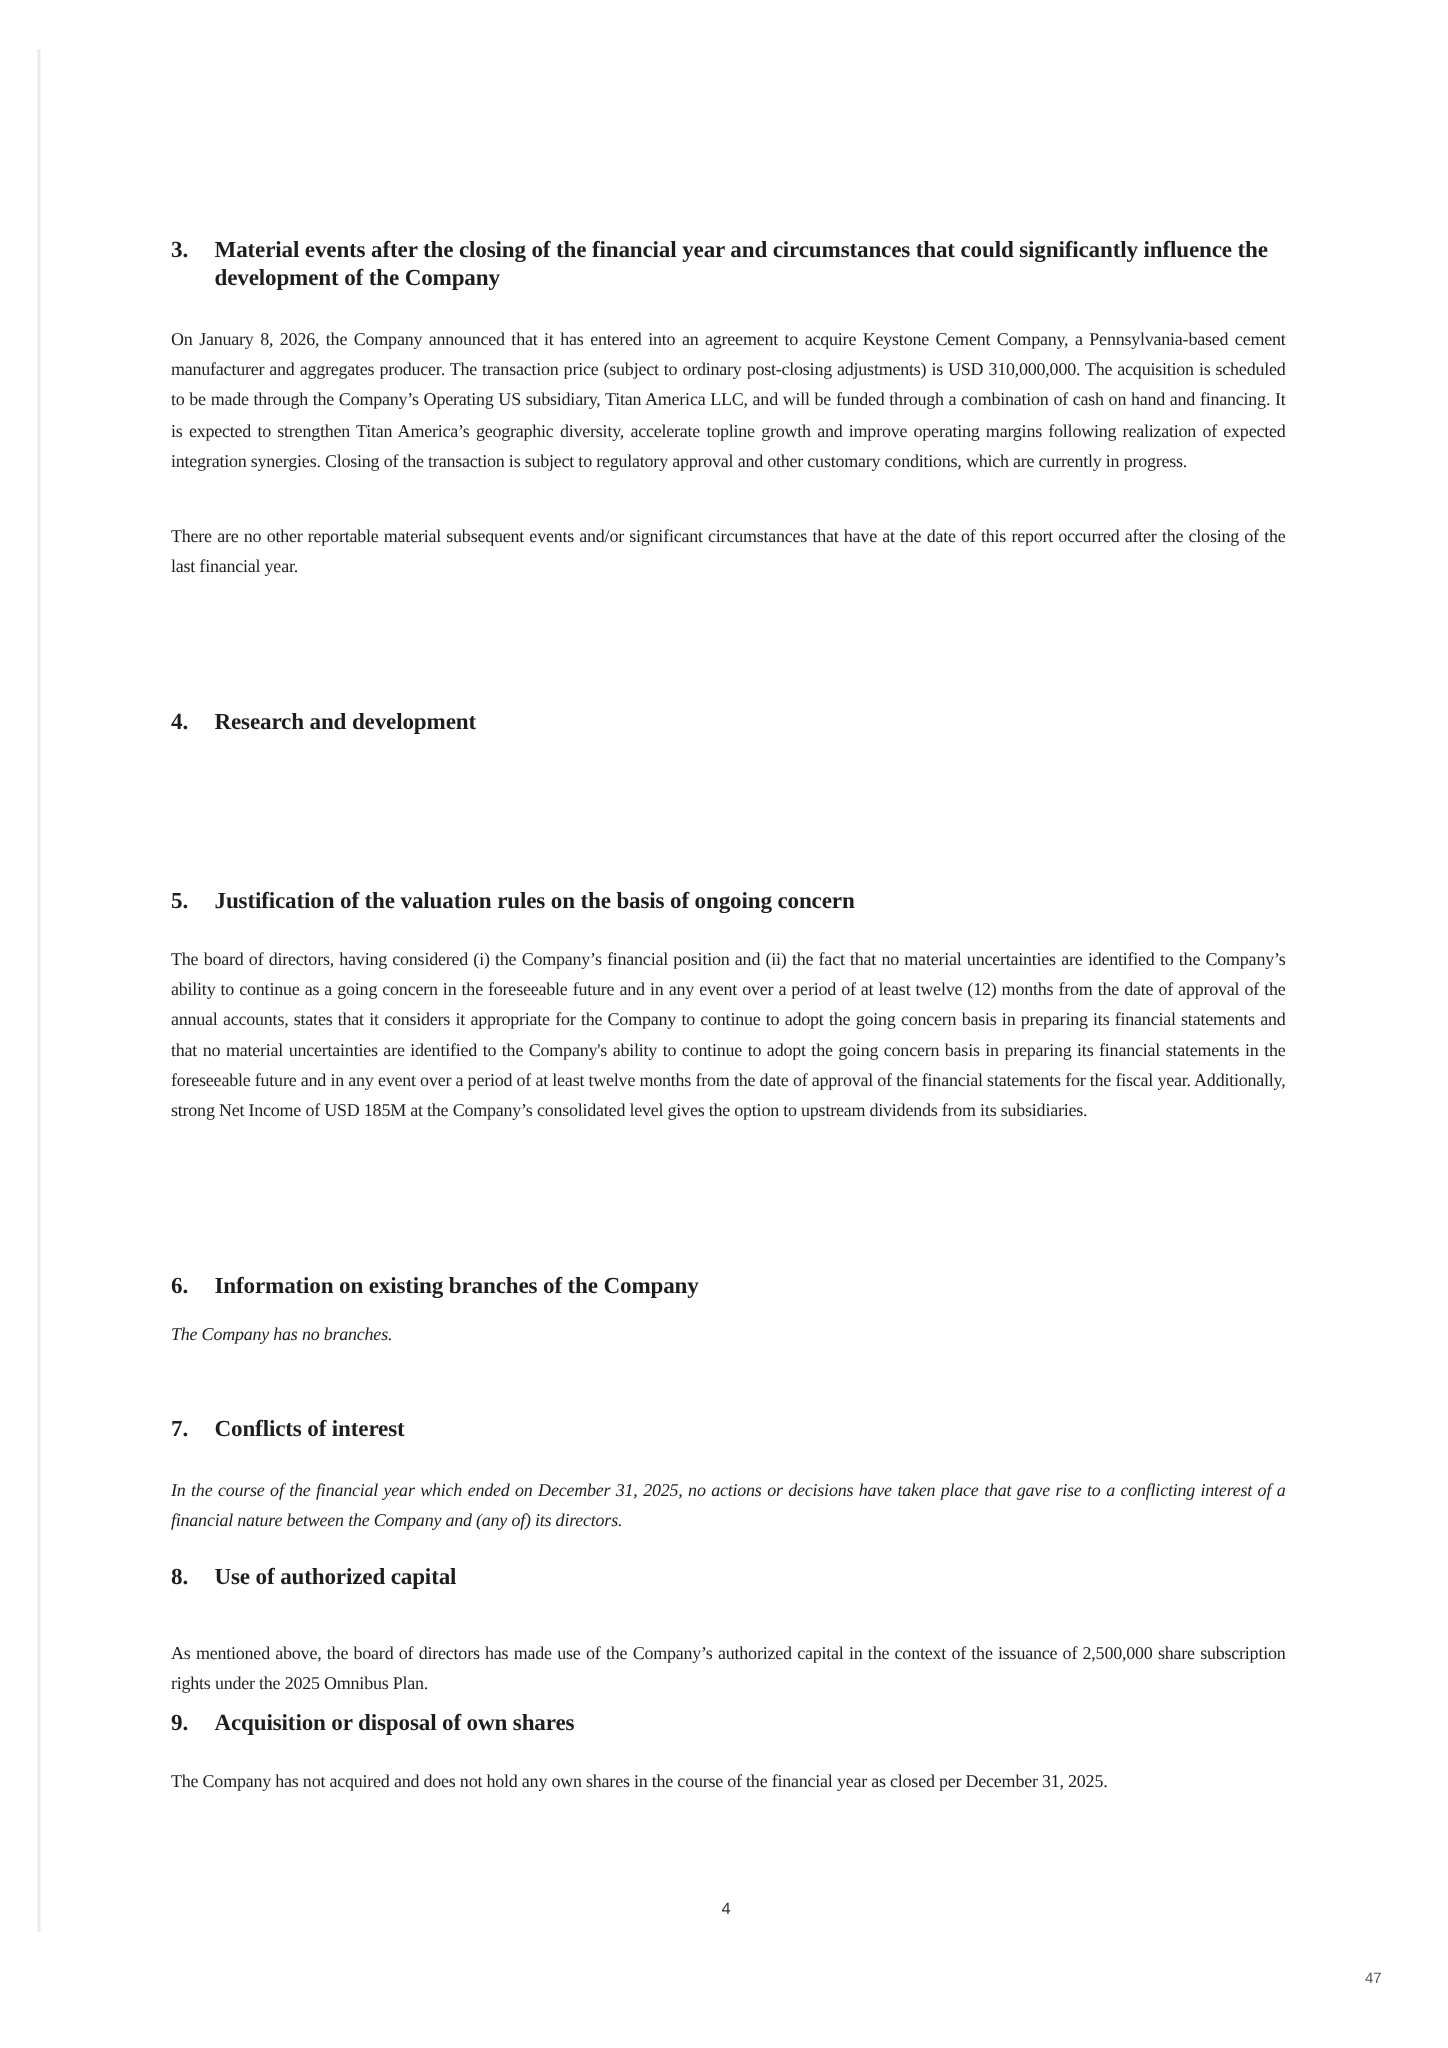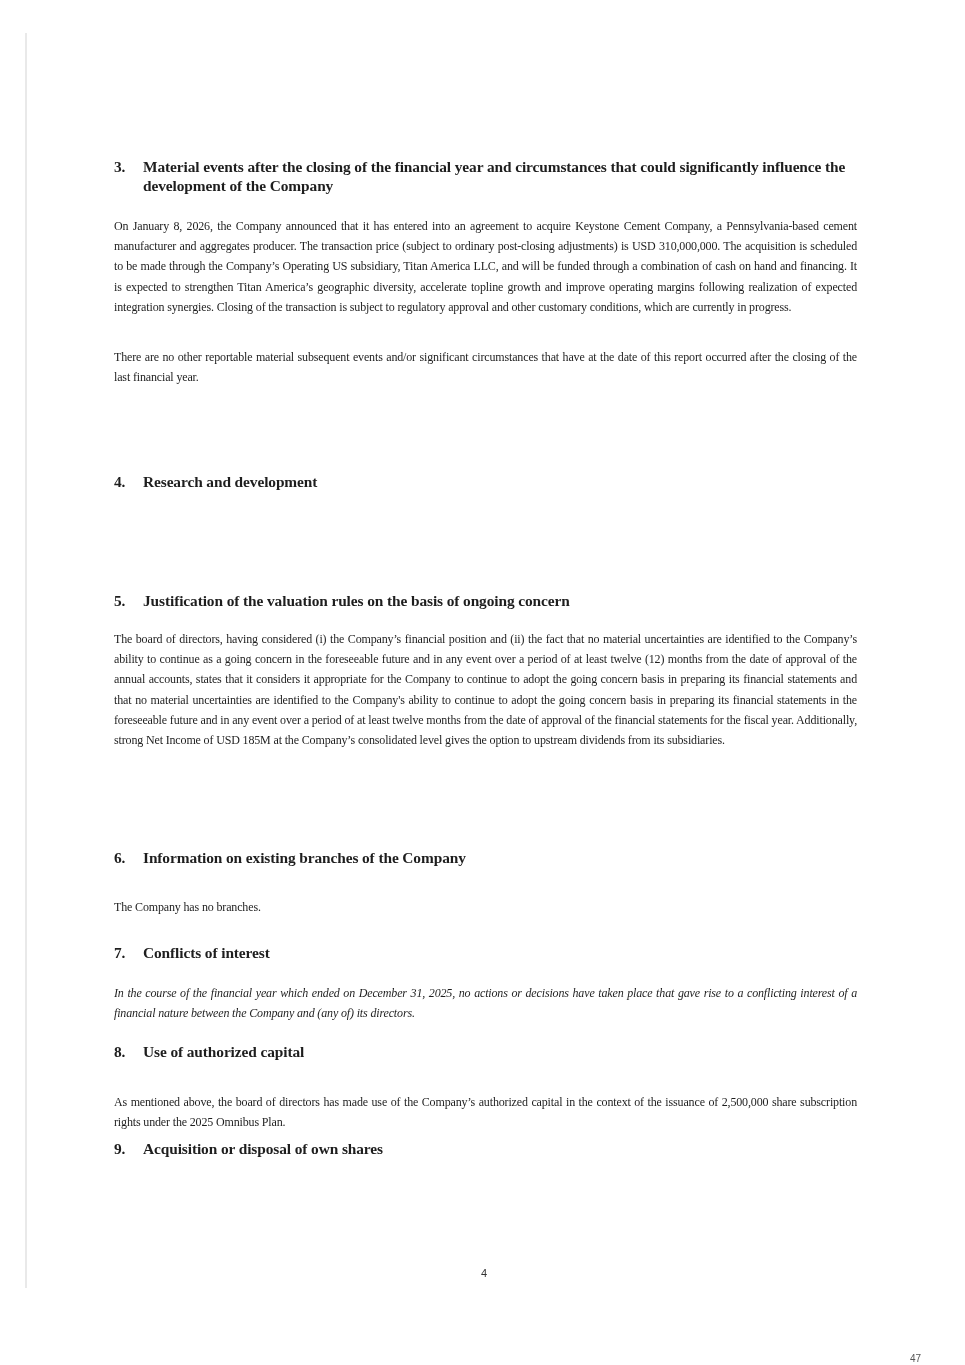--- a/index.html
+++ b/index.html
@@ -60,21 +60,21 @@
       position: absolute;
       left: 481px;
       top: 1267px;
       font-family: "Liberation Sans", "DejaVu Sans", sans-serif;
       font-size: 11px;
       color: #333;
     }
     .sheet-number {
       position: absolute;
       left: 910px;
-      top: 1353px;
+      top: 1314px;
       font-family: "Liberation Sans", "DejaVu Sans", sans-serif;
       font-size: 10px;
       color: #555;
     }
   </style>
 </head>
 <body>
 
 <div class="scan-edge"></div>
 
@@ -102,21 +102,21 @@
       <span class="title">Justification of the valuation rules on the basis of ongoing concern</span>
     </h2>
     <p class="para" style="margin-top:19px;">The board of directors, having considered (i) the Company’s financial position and (ii) the fact that no material uncertainties are identified to the Company’s ability to continue as a going concern in the foreseeable future and in any event over a period of at least twelve (12) months from the date of approval of the annual accounts, states that it considers it appropriate for the Company to continue to adopt the going concern basis in preparing its financial statements and that no material uncertainties are identified to the Company's ability to continue to adopt the going concern basis in preparing its financial statements in the foreseeable future and in any event over a period of at least twelve months from the date of approval of the financial statements for the fiscal year. Additionally, strong Net Income of USD 185M at the Company’s consolidated level gives the option to upstream dividends from its subsidiaries.</p>
   </div>
 
   <div class="section" style="top:848px;">
     <h2 class="heading">
       <span class="num">6.</span>
       <span class="title">Information on existing branches of the Company</span>
     </h2>
-    <p class="para" style="margin-top:30px;">The Company has no branches.</p>
+    <p class="para" style="margin-top:12px;font-style:italic;">The Company has no branches.</p>
   </div>
 
   <div class="section" style="top:943px;">
     <h2 class="heading">
       <span class="num">7.</span>
       <span class="title">Conflicts of interest</span>
     </h2>
     <p class="para" style="margin-top:21px;font-style:italic;">In the course of the financial year which ended on December 31, 2025, no actions or decisions have taken place that gave rise to a conflicting interest of a financial nature between the Company and (any of) its directors.</p>
   </div>
 
@@ -126,17 +126,18 @@
       <span class="title">Use of authorized capital</span>
     </h2>
     <p class="para" style="margin-top:31px;">As mentioned above, the board of directors has made use of the Company’s authorized capital in the context of the issuance of 2,500,000 share subscription rights under the 2025 Omnibus Plan.</p>
   </div>
 
   <div class="section" style="top:1139px;">
     <h2 class="heading">
       <span class="num">9.</span>
       <span class="title">Acquisition or disposal of own shares</span>
     </h2>
+    <p class="para" style="margin-top:19px;">The Company has not acquired and does not hold any own shares in the course of the financial year as closed per December 31, 2025.</p>
   </div>
 </div>
 
 <div class="page-number">4</div>
 <div class="sheet-number">47</div>
 
 </body></html>

